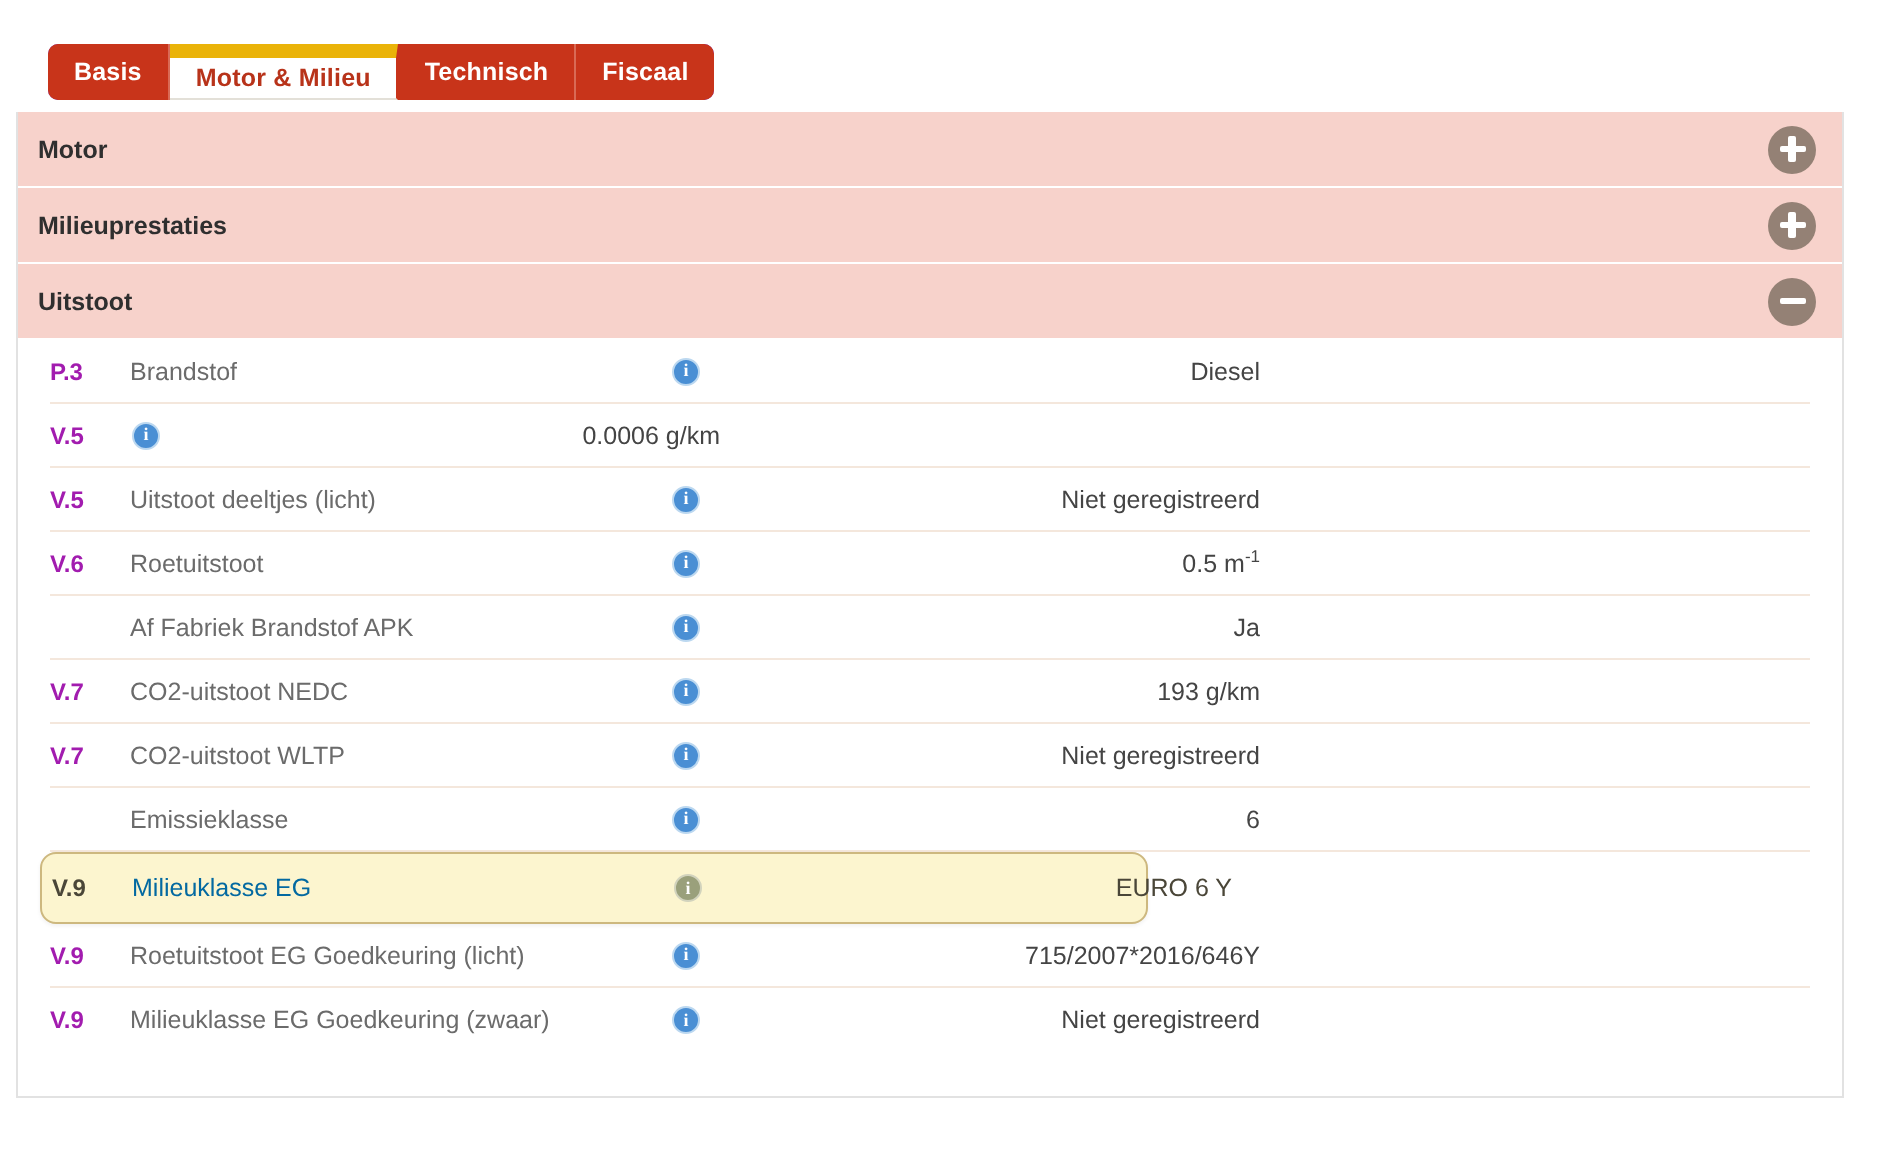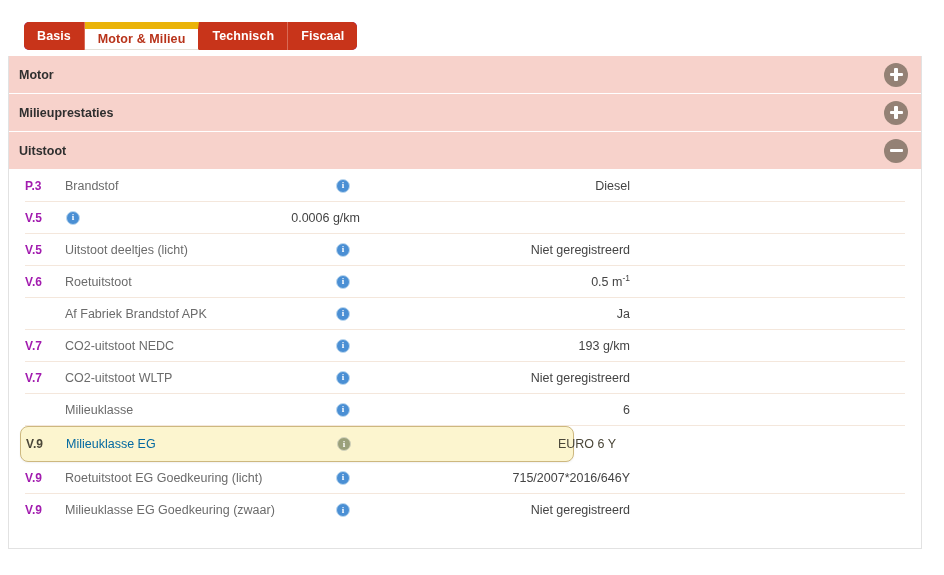--- a/index.html
+++ b/index.html
@@ -285,21 +285,21 @@
           <div class="row">
             <div class="col-code">V.7</div>
             <div class="col-label">CO2-uitstoot WLTP</div>
             <div class="col-info">
               <span class="info-icon">i</span>
             </div>
             <div class="col-value"><span>Niet geregistreerd</span></div>
           </div>
           <div class="row">
             <div class="col-code"></div>
-            <div class="col-label">Milieuklasse</div>
+            <div class="col-label">Emissieklasse</div>
             <div class="col-info">
               <span class="info-icon">i</span>
             </div>
             <div class="col-value"><span>6</span></div>
           </div>
           <div class="row highlight">
             <div class="col-code">V.9</div>
             <div class="col-label">Milieuklasse EG</div>
             <div class="col-info">
               <span class="info-icon">i</span>

